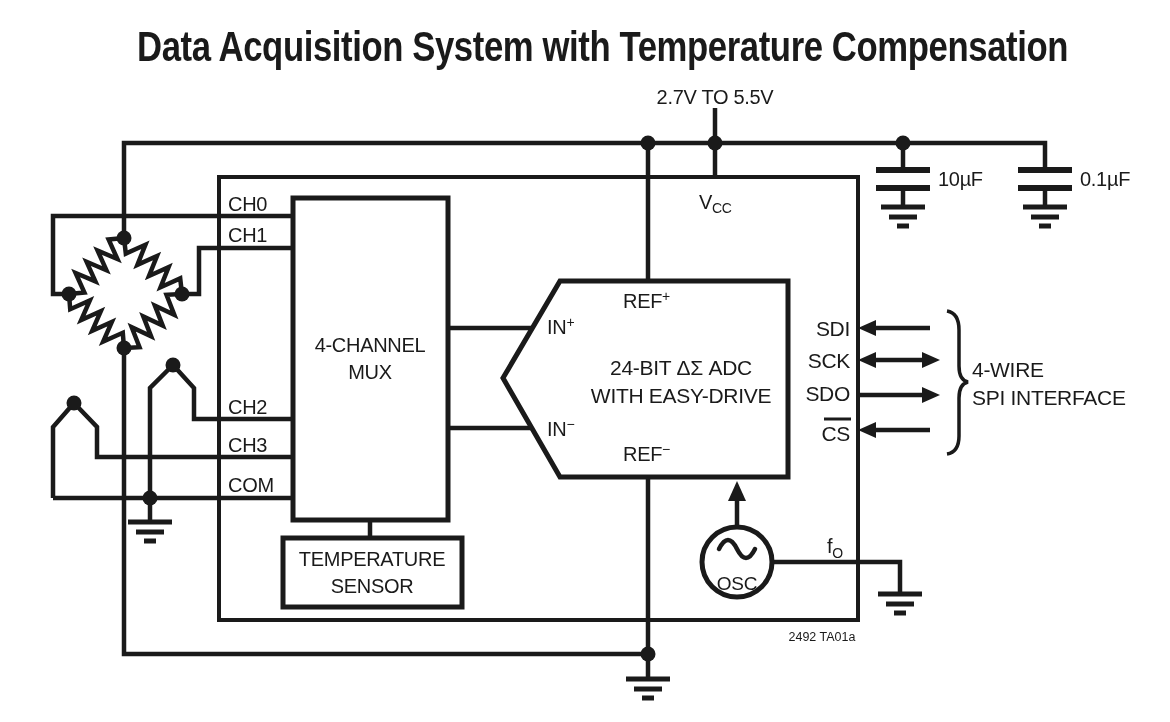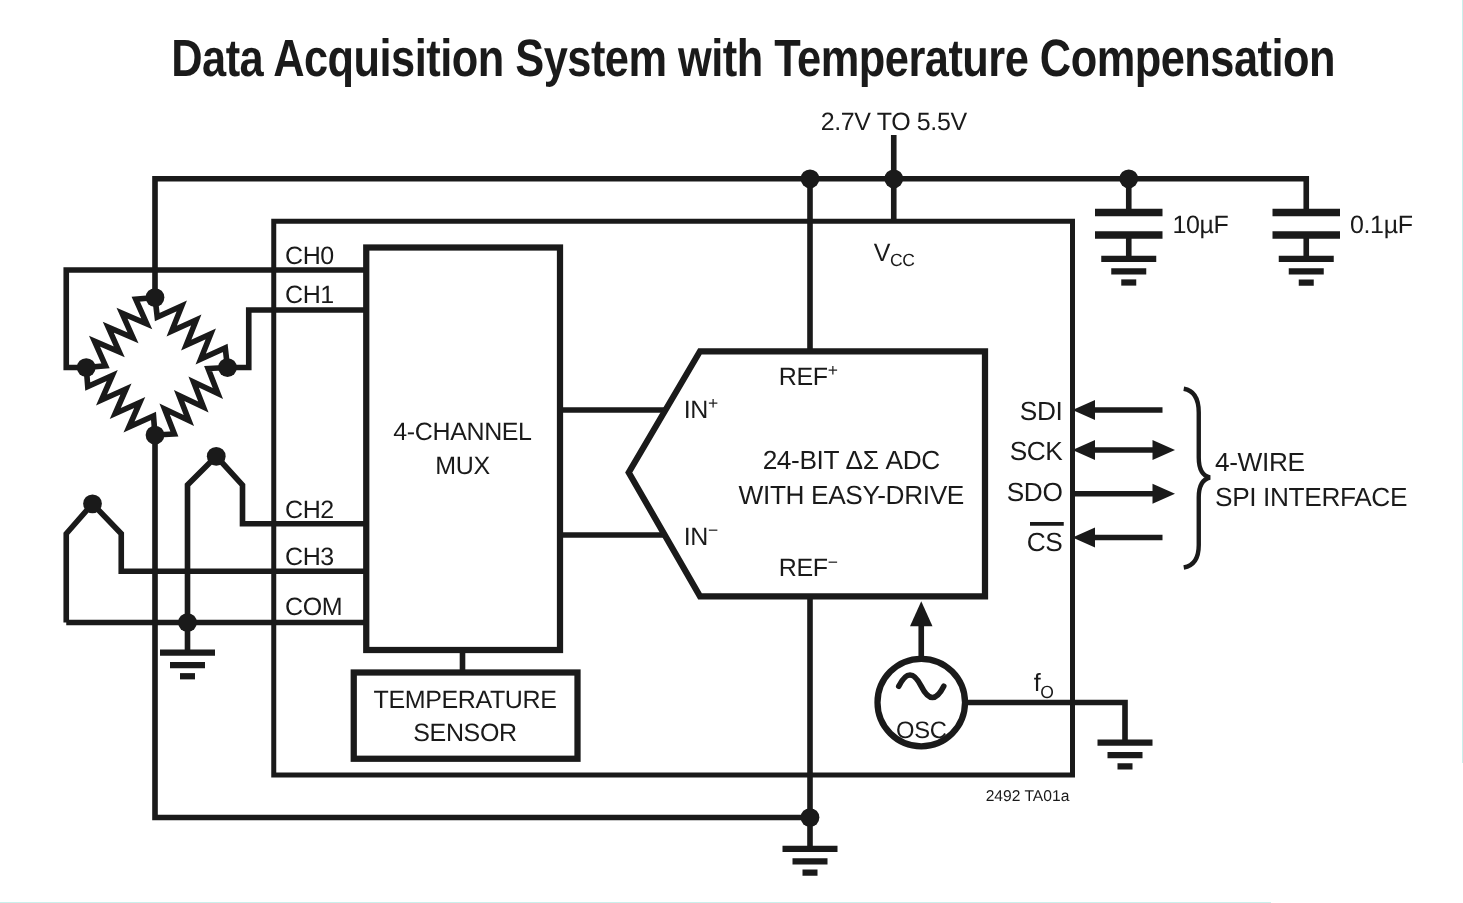--- a/index.html
+++ b/index.html
@@ -1,16 +1,16 @@
 <!DOCTYPE html>
 <html><head>
 <meta charset="utf-8">
 <style>
   html,body{margin:0;padding:0;background:#fff;}
-  .page{position:relative;width:1170px;height:722px;overflow:hidden;background:#14b8a6;}
+  .page{position:relative;width:1170px;height:722px;overflow:hidden;background:#e5e5e5;}
   svg text{font-family:"Liberation Sans", sans-serif;fill:currentColor;letter-spacing:-0.3px;}
   .title-text{font-size:42px;font-weight:bold;letter-spacing:-0.5px;}
   .lbl{font-size:20px;}
   .lbl21{font-size:21px;}
   .sub{font-size:14px;}
   .fig{font-size:12.5px;letter-spacing:0;}
   .mid{text-anchor:middle;}
   .end{text-anchor:end;}
 </style>
 </head>

